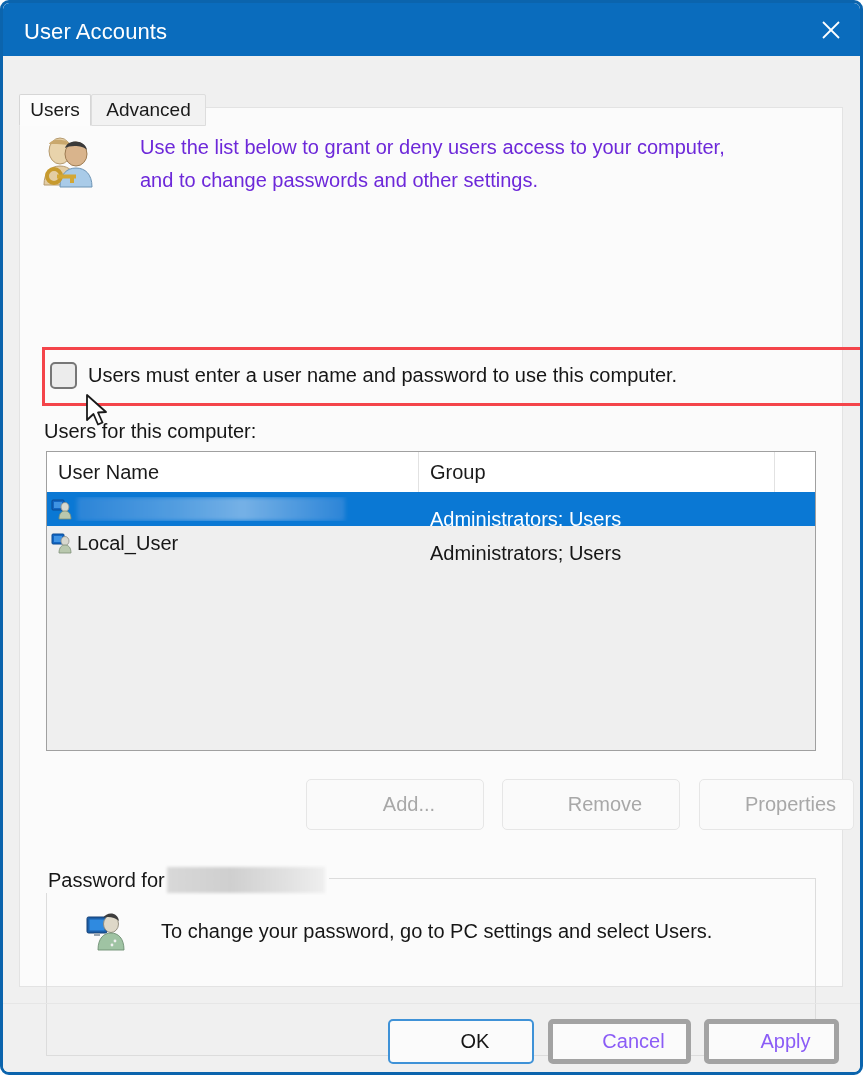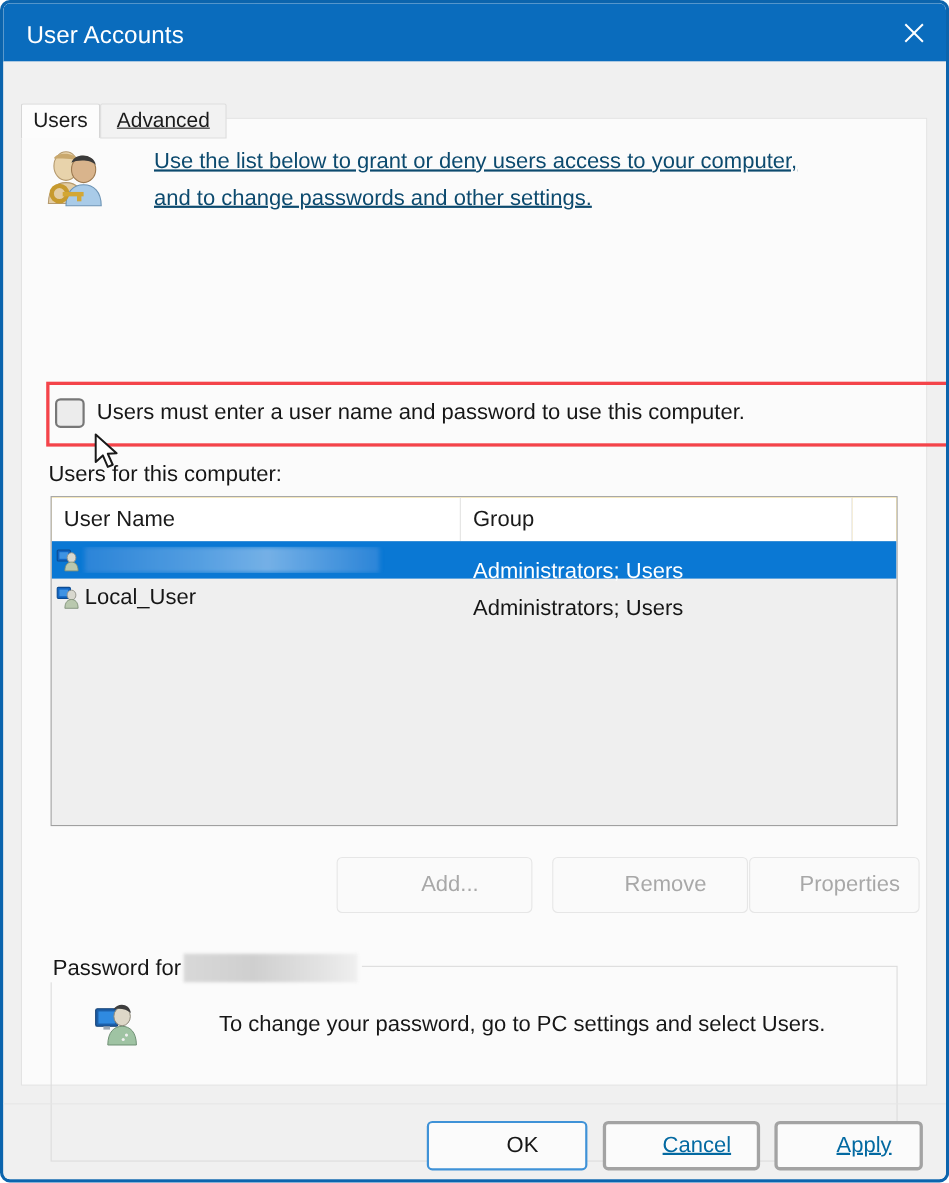--- a/index.html
+++ b/index.html
@@ -97,21 +97,20 @@
     border-bottom: 1px solid #fcfcfc;
     z-index: 3;
   }
   .tab.unselected {
     left: 72px;
     width: 115px;
     background: #f2f2f2;
     border-color: #dddddd;
     color: #1a1a1a;
     z-index: 2;
-    text-decoration: underline;
   }
 
   
   .tabpage {
     position: absolute;
     left: 16px;
     top: 51px;
     width: 824px;
     height: 880px;
     box-sizing: border-box;
@@ -134,22 +133,21 @@
     width: 58px;
     height: 58px;
   }
   .header-text {
     position: absolute;
     left: 102px;
     top: 0;
     width: 686px;
     font-size: 20px;
     line-height: 33px;
-    color: #0c4a6e;
-    text-decoration: underline;
+    color: #6d28d9;
   }
 
   
   .annot-box {
     position: absolute;
     left: 22px;
     top: 239px;
     width: 821px;
     height: 59px;
     box-sizing: border-box;
@@ -304,33 +302,32 @@
     color: #a8a8a8;
     font-size: 20px;
     display: flex;
     align-items: center;
     justify-content: center;
     cursor: default;
     white-space: nowrap;
     padding-left: 28px;
   }
   .btn.enabled {
-    border: 3px solid #a3a3a3;
+    border: 5px solid #a3a3a3;
     background: #fbfbfb;
-    color: #0369a1;
-    text-decoration: underline;
+    color: #8b5cf6;
   }
   .btn.default {
     border: 2px solid #3f92d7;
     background: #fbfbfb;
     color: #161616;
   }
   #btn-add       { left: 286px; top: 671px; width: 178px; height: 51px; }
   #btn-remove    { left: 482px; top: 671px; width: 178px; height: 51px; }
-  #btn-properties{ left: 661px; top: 671px; width: 155px; height: 51px; }
+  #btn-properties{ left: 679px; top: 671px; width: 155px; height: 51px; }
 
   
   .groupbox {
     position: absolute;
     left: 26px;
     top: 770px;
     width: 770px;
     height: 178px;
     box-sizing: border-box;
     border: 1px solid #dcdcdc;
@@ -357,21 +354,20 @@
     background: linear-gradient(90deg,#d8d8d8 0%, #cfcfcf 40%, #e3e3e3 80%, #efefef 100%);
     filter: blur(1.5px);
   }
   .pwd-row {
     position: absolute;
     left: 65px;
     top: 802px;
     display: flex;
     align-items: center;
     z-index: 3;
-    gap: 38px;
   }
   .pwd-icon { width: 42px; height: 42px; flex: 0 0 auto; }
   .pwd-text {
     margin-left: 34px;
     font-size: 20px;
     color: #161616;
     white-space: nowrap;
   }
   #btn-reset { left: 522px; top: 883px; width: 272px; height: 52px; }
 

